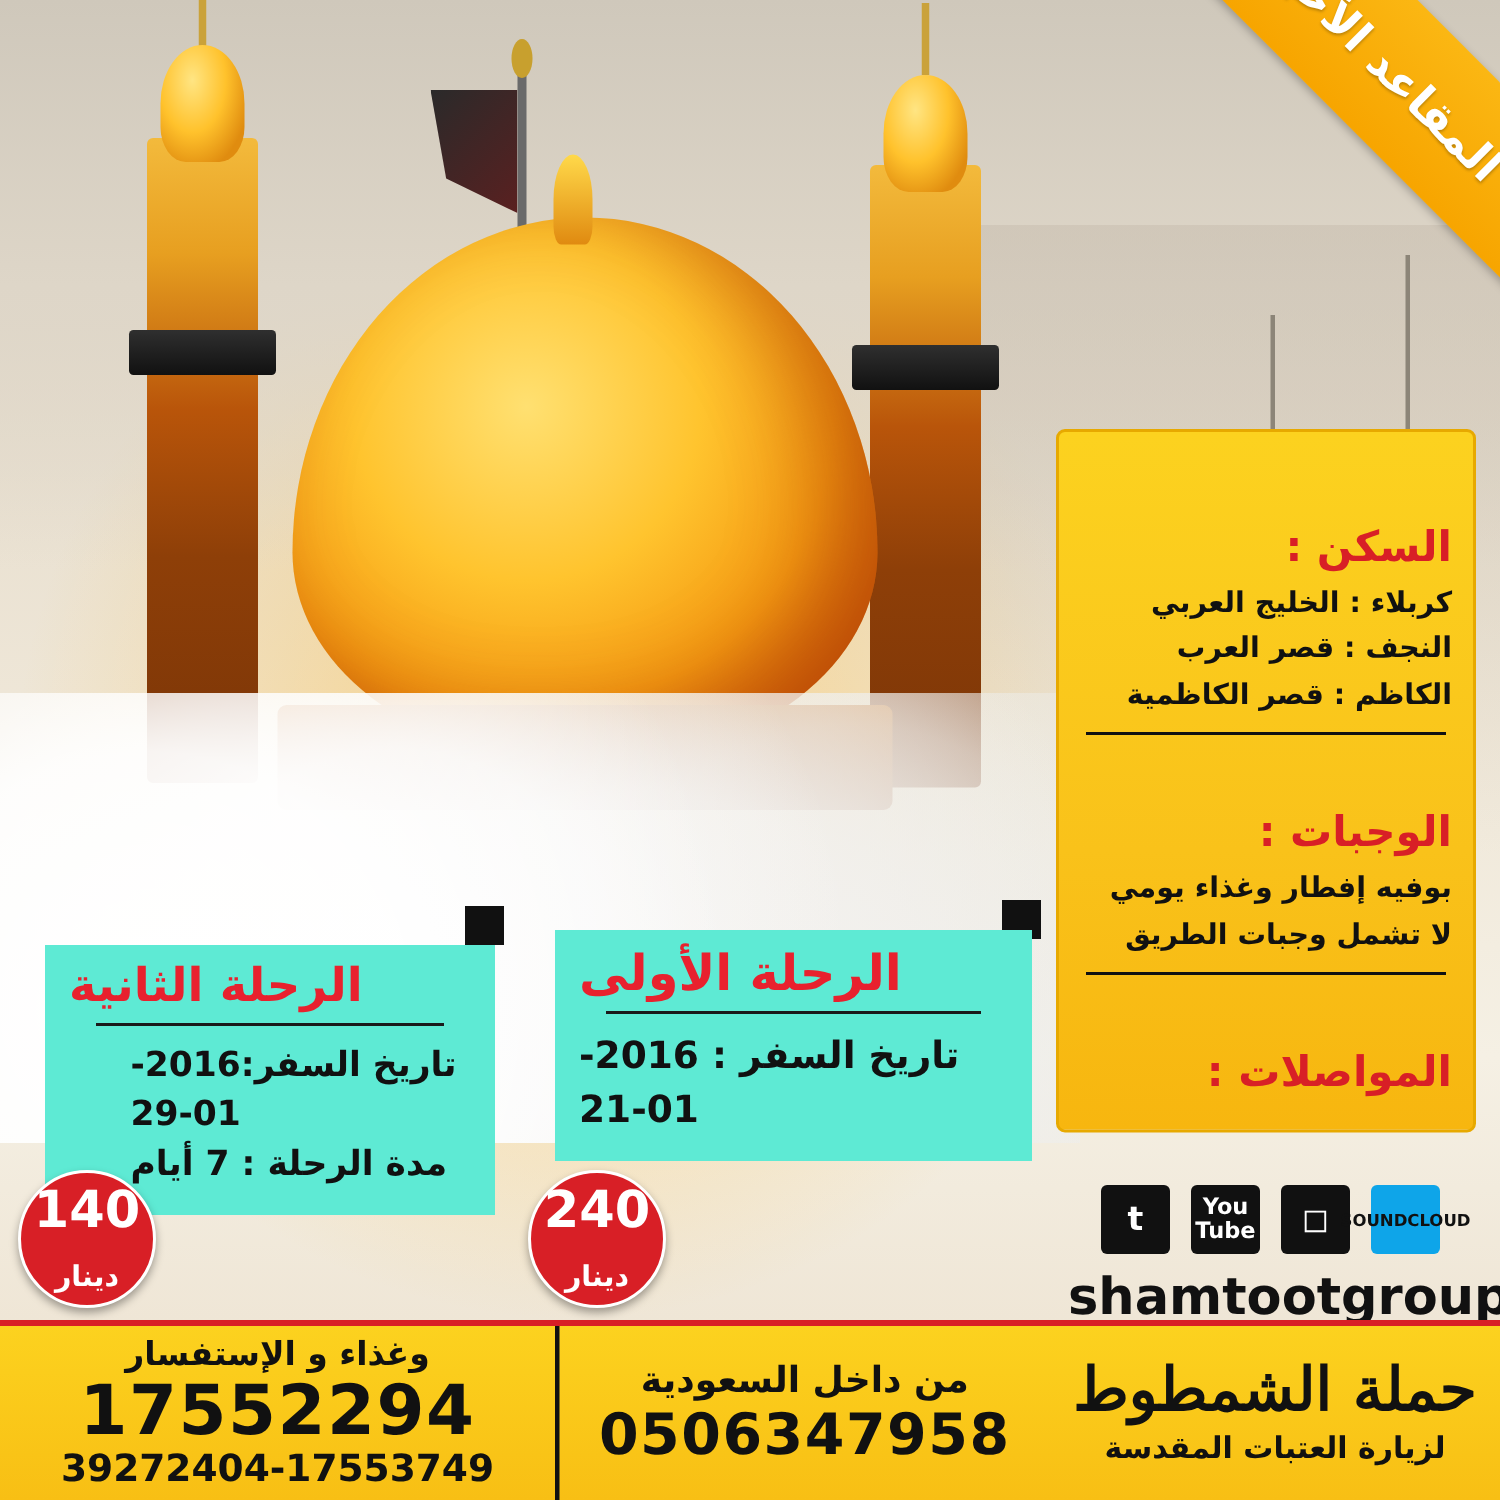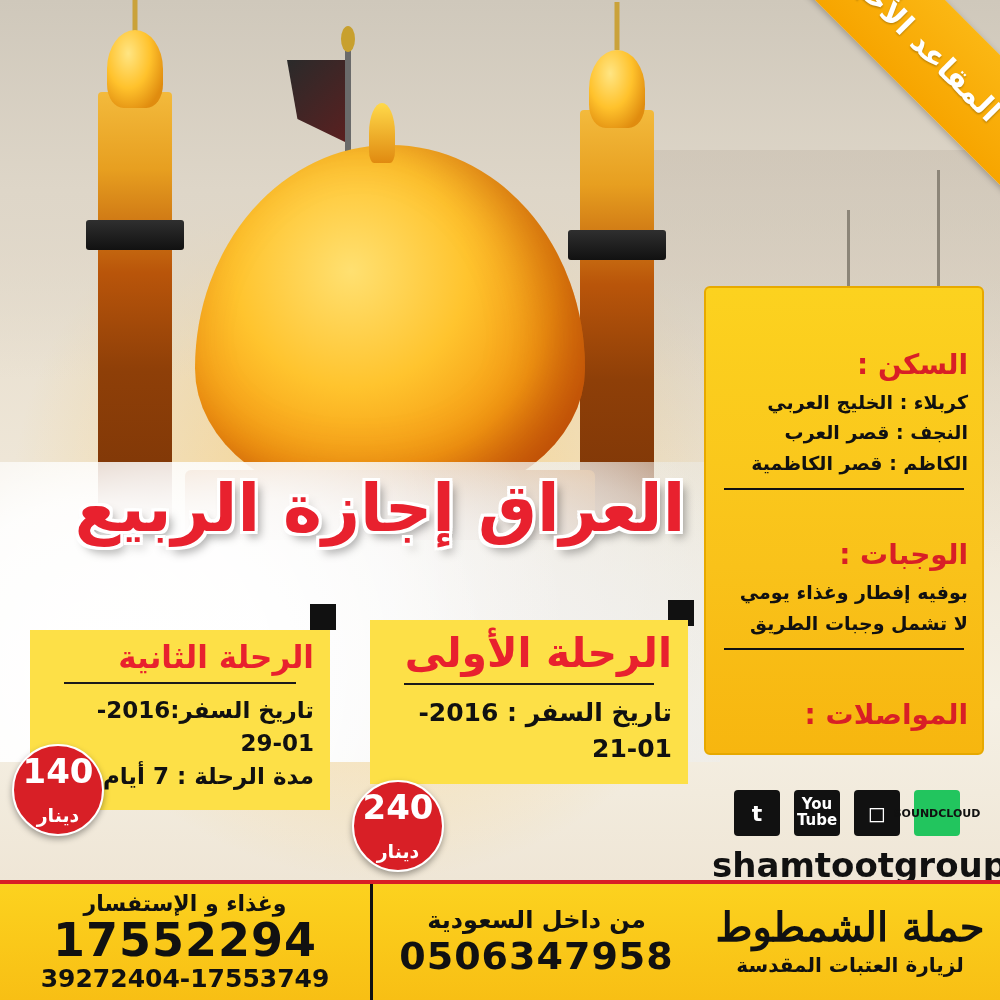--- a/index.html
+++ b/index.html
@@ -128,28 +128,28 @@
     text-shadow:
       3px 0 0 #fff, -3px 0 0 #fff, 0 3px 0 #fff, 0 -3px 0 #fff,
       3px 3px 0 #fff, -3px -3px 0 #fff, 3px -3px 0 #fff, -3px 3px 0 #fff,
       5px 6px 10px rgba(0,0,0,0.35);
     direction:rtl;
   }
 
   
   .trip{
     position:absolute;
-    background:#fde047;
+    background:#5eead4;
     padding:10px 16px 16px;
-    direction:rtl; text-align:right;
+    direction:rtl; text-align:left;
   }
   .trip-1 { left:370px; top:620px; width:318px; }
   .trip-2 { left:30px;  top:630px; width:300px; }
   .trip h2{
-    color:#e8212e; font-size:41px; font-weight:bold; line-height:1.15;
+    color:#e8212e; font-size:33px; font-weight:bold; line-height:1.15;
     margin-bottom:6px;
   }
   .trip-2 h2{ font-size:31px; }
   .trip hr{
     border:none; border-top:2px solid #1a1a1a; margin:4px 18px 10px;
   }
   .trip p{
     color:#111; font-size:25px; font-weight:bold; line-height:1.45;
   }
   .trip-2 p{ font-size:23px;margin-left:41px; }
@@ -164,21 +164,21 @@
     position:absolute;
     width:92px; height:92px; border-radius:50%;
     background:#d81f26; color:#fff;
     display:flex; flex-direction:column; align-items:center; justify-content:center;
     box-shadow:0 3px 6px rgba(0,0,0,0.35);
     border:2px solid #fff;
   }
   .price .num{ font-size:34px; font-weight:bold; line-height:1; }
   .price .cur{ font-size:19px; font-weight:bold; margin-top:16px; }
   .price-1{ left:352px; top:780px; }
-  .price-2{ left:12px;  top:744px; }
+  .price-2{ left:12px;  top:780px; }
 
   
   .panel{
     position:absolute; right:16px; top:286px; width:280px;
     background:linear-gradient(to bottom,#fcd21f,#f9c21a 60%,#f7b60f);
     border:2px solid #e7a900;
     border-radius:6px;
     padding:12px 14px 16px;
     direction:rtl;
   }
@@ -199,21 +199,21 @@
     direction:ltr;
   }
   .soc{
     width:46px; height:46px; border-radius:4px;
     display:flex; align-items:center; justify-content:center;
     color:#fff; font-size:22px; font-weight:bold;
   }
   .soc-tw{ background:#111; }
   .soc-yt{ background:#111; font-size:15px; line-height:1.05; text-align:center; }
   .soc-ig{ background:#111; }
-  .soc-sc{ background:#22c55e; color:#111; font-size:11px; text-align:center; }
+  .soc-sc{ background:#0ea5e9; color:#111; font-size:11px; text-align:center; }
   .brand{
     position:absolute; right:18px; top:845px; width:270px;
     text-align:center; font-size:34px; font-weight:bold; color:#111;
     direction:ltr;
   }
 
   
   .bottom{
     position:absolute; left:0; right:0; bottom:0; height:120px;
     background:linear-gradient(to bottom,#fcd21f,#f8bf14);
@@ -269,21 +269,20 @@
     </div>
     <div class="dome"></div>
     <div class="dome-base"></div>
     <div class="smoke"></div>
   </div>
 
   <div class="ribbon">
     <span>المقاعد الأخيرة</span>
   </div>
 
-  <div class="main-title">العراق إجازة الربيع</div>
 
   <div class="blk-sq sq-1"></div>
   <div class="trip trip-1">
     <h2>الرحلة الأولى</h2>
     <hr>
     <p>تاريخ السفر : 2016-01-21</p>
   </div>
   <div class="price price-1">
     <span class="num">240</span>
     <span class="cur">دينار</span>

